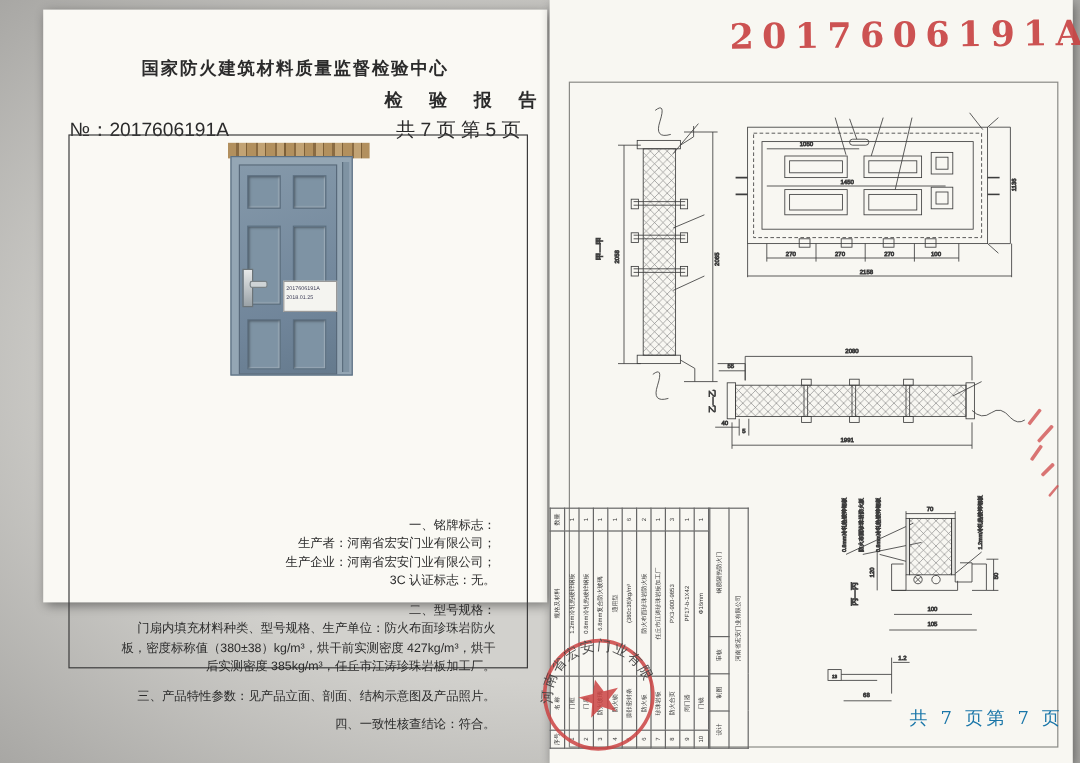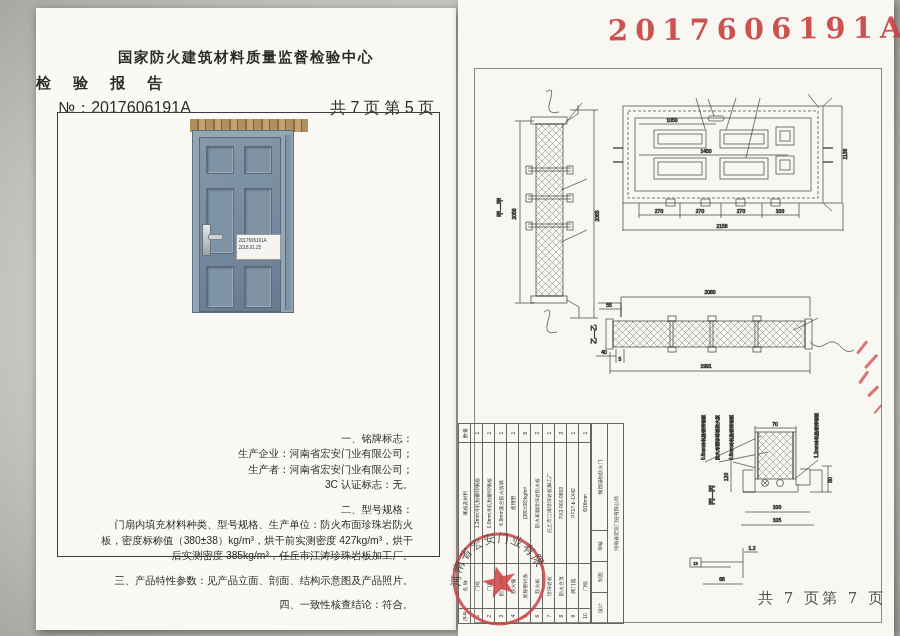--- a/index.html
+++ b/index.html
@@ -4,23 +4,23 @@
 <style>
   html,body{margin:0;padding:0;}
   body{
     width:900px;height:636px;overflow:hidden;
     font-family:"Liberation Sans",sans-serif;
     background:radial-gradient(ellipse at 50% 50%, #d2d1cd 55%, #a8a7a4 100%);
     position:relative;color:#2b2b2b;
   }
   .page{position:absolute;background:#faf9f4;box-shadow:2px 3px 9px rgba(0,0,0,.45);}
   
-  #page-left{left:36px;top:8px;width:420px;height:622px;}
+  #page-left{left:36px;top:8px;width:420px;height:494px;}
   .l-title{position:absolute;left:0;right:0;top:40px;text-align:center;font-size:14.5px;font-weight:bold;letter-spacing:1.5px;}
-  .l-sub{position:absolute;left:0;right:0;top:66px;text-align:left;font-size:15px;font-weight:bold;letter-spacing:9px;}
+  .l-sub{position:absolute;left:0;right:0;top:66px;text-align:right;font-size:15px;font-weight:bold;letter-spacing:9px;}
   .l-meta{position:absolute;left:22px;right:22px;top:90px;font-size:16px;display:flex;justify-content:space-between;}
   .l-box{position:absolute;left:21px;top:104px;width:381px;height:443px;border:1px solid #3c3c3c;}
   .l-box-head{border-bottom:1px solid #3c3c3c;font-size:10.5px;padding:2px 6px 3px;}
   .photo{position:relative;width:118px;height:192px;margin:6px auto 0 auto;}
   .wall{position:absolute;left:0;top:0;right:0;height:13px;
     background:repeating-linear-gradient(90deg,#b2905e 0 7px,#8a6b42 7px 9px,#c2a374 9px 15px,#7d6038 15px 16px);}
   .doorframe{position:absolute;left:2px;top:11px;width:100px;height:181px;background:#94a6b4;border:1px solid #5c7082;}
   .leaf{position:absolute;left:6px;top:6px;width:80px;height:173px;background:linear-gradient(160deg,#8599aa,#70859a 70%,#657a8d);border:1px solid #58697a;}
   .hingeedge{position:absolute;right:2px;top:4px;width:5px;height:175px;background:#7f93a3;border-left:1px solid #5b6d7d;}
   .panel{position:absolute;background:#7e93a4;border:1px solid #5a6d7e;box-shadow:inset 1px 1px 2px rgba(0,0,0,.35), inset -1px -1px 1px rgba(255,255,255,.28);}
@@ -30,21 +30,21 @@
   .l-text{position:absolute;left:34px;right:26px;top:318px;font-size:10.3px;line-height:1.5;}
   .sec{margin-bottom:9px;text-align:right;}
   .sec .lines{padding-left:1.9em;}
   .indent2{text-indent:2em;}
   
   #page-right{left:458px;top:0;width:436px;height:636px;background:#f8f7f2;}
   .stamp-no{position:absolute;left:150px;top:12px;color:#c94545;font-family:"DejaVu Serif",serif;font-weight:bold;font-size:29px;letter-spacing:7px;transform:rotate(-.6deg);opacity:.92;}
   .sheetframe{position:absolute;left:16px;top:68px;width:406px;height:553px;border:1px solid #8a8a86;}
   svg text{fill:#333;font-family:"Liberation Sans",sans-serif;}
   .redslash{position:absolute;background:#d05050;opacity:.78;border-radius:1px;}
-  .pg-footer{position:absolute;left:300px;top:589px;color:#404040;font-size:15px;letter-spacing:3px;font-family:"DejaVu Serif",serif;opacity:.9;}
+  .pg-footer{position:absolute;left:300px;top:589px;color:#0369a1;font-size:15px;letter-spacing:3px;font-family:"DejaVu Serif",serif;opacity:.9;}
   .seal{position:absolute;left:-12px;top:526px;width:106px;height:106px;opacity:.85;transform:rotate(-14deg);}
   
   .tablewrap{position:absolute;left:0px;top:428px;width:174px;height:196px;}
   .rot{position:absolute;left:0;top:0;width:196px;height:174px;transform:translateY(196px) rotate(-90deg);transform-origin:0 0;}
   .rot table{border-collapse:collapse;width:196px;table-layout:fixed;color:#333;}
   .rot td,.rot th{border:0.5px solid #666;font-size:5px;font-weight:normal;text-align:center;padding:0;height:11px;overflow:hidden;white-space:nowrap;}
 </style>
 </head>
 <body>
 
@@ -75,22 +75,22 @@
           </div>
         </div>
         <div class="hingeedge"></div>
       </div>
     </div>
 
     <div class="l-text">
       <div class="sec">
         <div>一、铭牌标志：</div>
         <div class="lines">
+          <div>生产者：河南省宏安门业有限公司；</div>
           <div>生产企业：河南省宏安门业有限公司；</div>
-          <div>生产者：河南省宏安门业有限公司；</div>
           <div>3C 认证标志：无。</div>
         </div>
       </div>
       <div class="sec">
         <div>二、型号规格：</div>
         <div class="indent2">门扇内填充材料种类、型号规格、生产单位：防火布面珍珠岩防火板，密度标称值（380±38）kg/m³，烘干前实测密度 427kg/m³，烘干后实测密度 385kg/m³，任丘市江涛珍珠岩板加工厂。</div>
       </div>
       <div class="sec">三、产品特性参数：见产品立面、剖面、结构示意图及产品照片。</div>
       <div class="sec">四、一致性核查结论：符合。</div>
 

